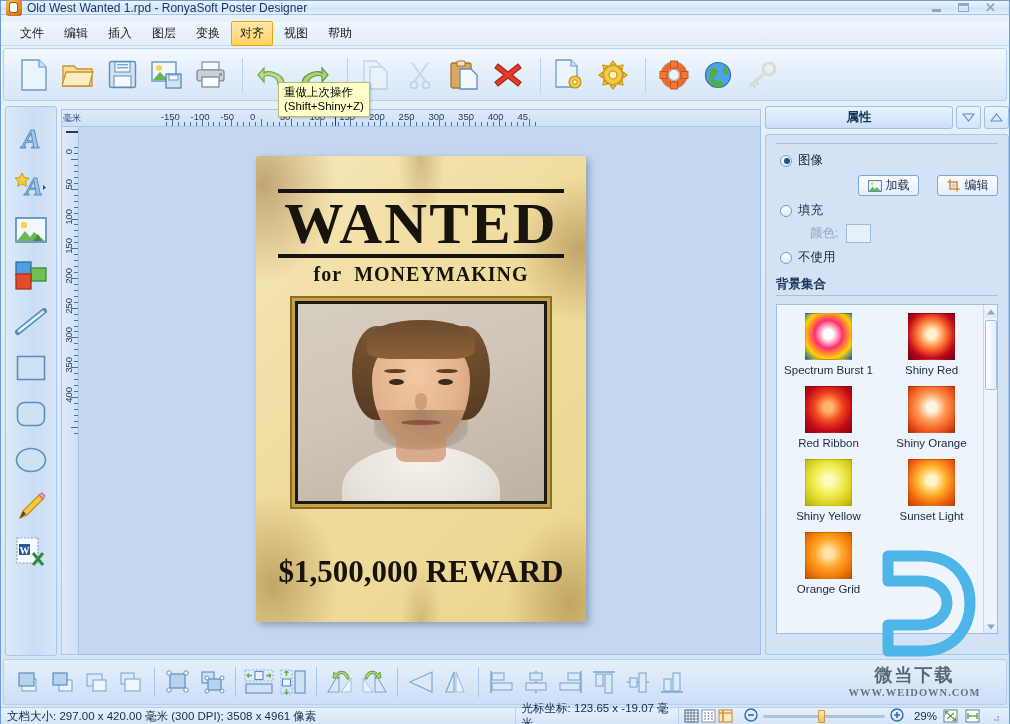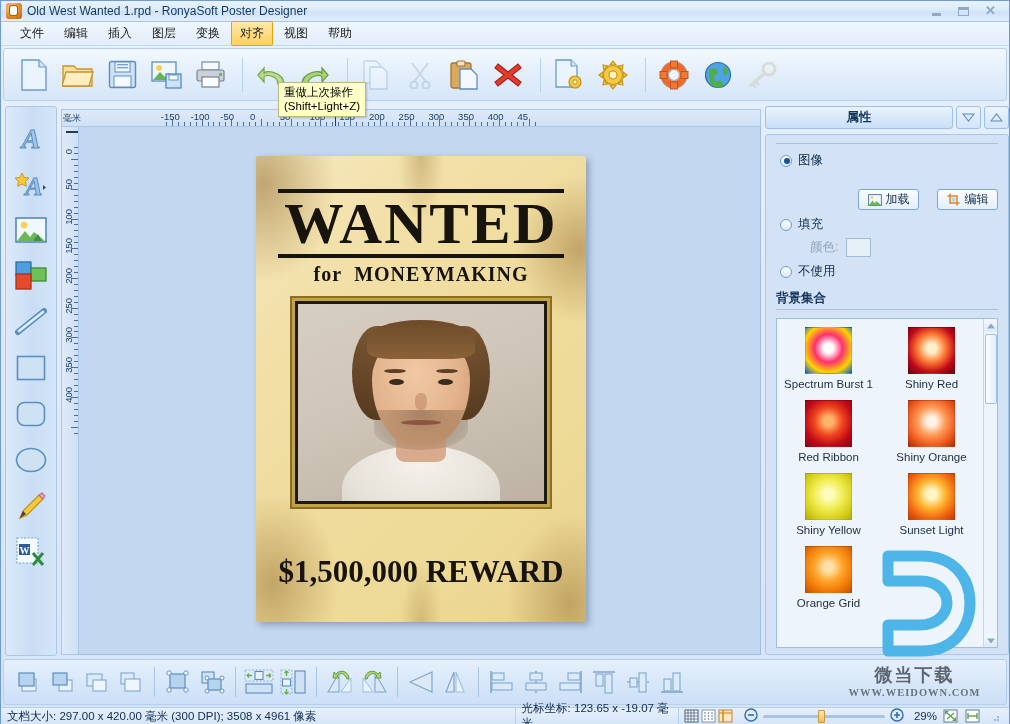--- a/index.html
+++ b/index.html
@@ -9,21 +9,21 @@
     font-family:"Liberation Sans", sans-serif;
     font-size:12px;
     background:#cfe0f5;
     -webkit-font-smoothing:antialiased;
   }
   #app { position:relative; width:1010px; height:724px;
          background:linear-gradient(#e8f1fb,#d4e4f7);
          border:1px solid #6f9ad4; }
 
   
-  .titlebar { position:absolute; left:0; top:0; width:1008px; height:21px;
+  .titlebar { position:absolute; left:0; top:0; width:1008px; height:14px;
     background:linear-gradient(#eaf3fd 0%,#dbeafb 45%,#cfe2f8 55%,#e2eefc 100%);
     border-bottom:1px solid #a8c6e8; display:flex; align-items:center; }
   .tb-icon { width:16px; height:16px; margin-left:5px; margin-right:5px;
     border-radius:3px; position:relative;
     background:radial-gradient(circle at 35% 30%, #ffd27a 0%, #e58b2a 55%, #b35d12 100%); }
   .tb-icon:after{ content:""; position:absolute; left:4px; top:3px; width:7px;height:9px;
     background:#fff; border-radius:2px; box-shadow:0 0 0 1px #a55b12; }
   .tb-title { font-size:12px; color:#12395f; white-space:nowrap; }
   .winbtns { margin-left:auto; display:flex; align-items:center; gap:10px;
              margin-right:10px; }
@@ -157,21 +157,21 @@
     border:1px solid #a9c8e9; border-radius:3px; padding:8px 10px; }
   .sect-title { font-size:12.5px; font-weight:bold; color:#16365d; padding-bottom:2px; }
   .sect-line { height:1px; background:#a9c0dc; margin:0 0 8px 0; }
   .radio-row { display:flex; align-items:center; margin:5px 0 5px 4px; }
   .radio { width:12px; height:12px; border-radius:50%;
     background:linear-gradient(#fbfdff,#dfeaf7); border:1px solid #6f9cca;
     margin-right:6px; position:relative; cursor:pointer; flex:none; }
   .radio.on:after { content:""; position:absolute; left:2.5px; top:2.5px;
     width:6px; height:6px; border-radius:50%; background:#18528f; }
   .radio-lbl { font-size:12.5px; color:#102b4a; }
-  .btn-row { display:flex; gap:18px; margin:20px 0 6px 34px;padding-left:48px; }
+  .btn-row { display:flex; gap:18px; margin:6px 0 6px 34px;padding-left:48px; }
   .pbtn { width:87px; height:21px; background:linear-gradient(#fbfdff,#e4eefa);
     border:1px solid #7ba6d6; border-radius:3px; display:flex; align-items:center;
     justify-content:center; gap:4px; font-size:12px; color:#102b4a; cursor:pointer; }
   .color-row { display:flex; align-items:center; margin:4px 0 6px 34px; }
   .color-lbl { font-size:12.5px; color:#93a7be; margin-right:8px; }
   .color-swatch { width:25px; height:19px; background:#e6f0f7;
     border:1px solid #9dbcd8; cursor:pointer; }
   .thumbs { position:relative; margin-top:6px; height:330px;
     background:#eef4fc; border:1px solid #9dbfe5; overflow:hidden; }
   .thumbgrid { position:absolute; left:0; top:0; right:14px; padding:8px 0 0 0;
@@ -400,21 +400,21 @@
       <svg width="30" height="26" viewBox="0 0 30 26">
         <circle cx="22" cy="7" r="6" fill="none" stroke="#c0b38a" stroke-width="3"></circle>
         <path d="M18 11 L4 23" stroke="#c9bc93" stroke-width="3.5" stroke-linecap="round"></path>
         <path d="M8 19 l3 3 M5 22 l3 3" stroke="#c9bc93" stroke-width="3" stroke-linecap="round"></path>
       </svg>
     </div>
   </div>
 
   <div class="tooltip">
     <div>重做上次操作</div>
-    <div>(Shift+Light+Z)</div>
+    <div>(Shift+Shiny+Z)</div>
   </div>
 
   <div class="leftbar">
     <div class="ltool">
       <svg width="30" height="30" viewBox="0 0 30 30">
         <text x="15" y="25" font-family="Liberation Serif, serif" font-size="28" font-style="italic" font-weight="bold" text-anchor="middle" fill="#9fc6e8" stroke="#5b8fc2" stroke-width="1">A</text>
       </svg>
     </div>
     <div class="ltool">
       <svg width="34" height="30" viewBox="0 0 34 30">

